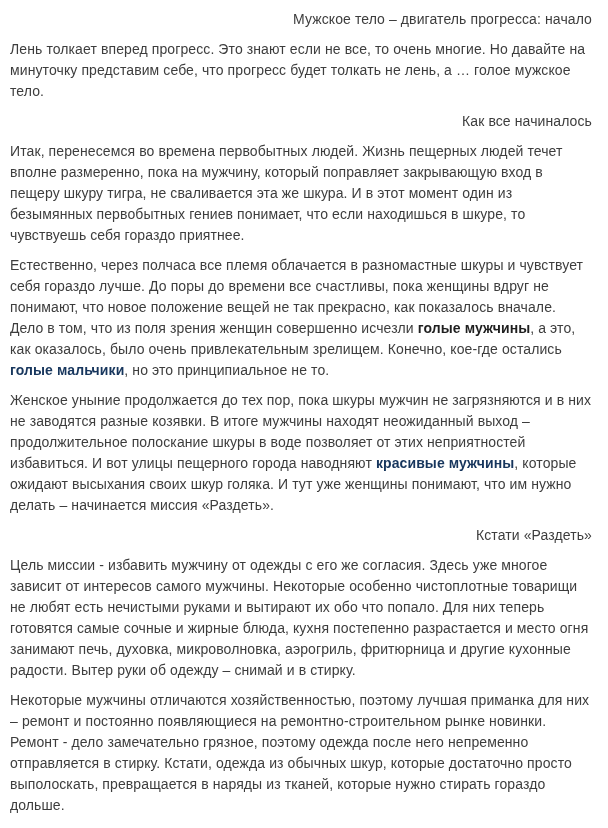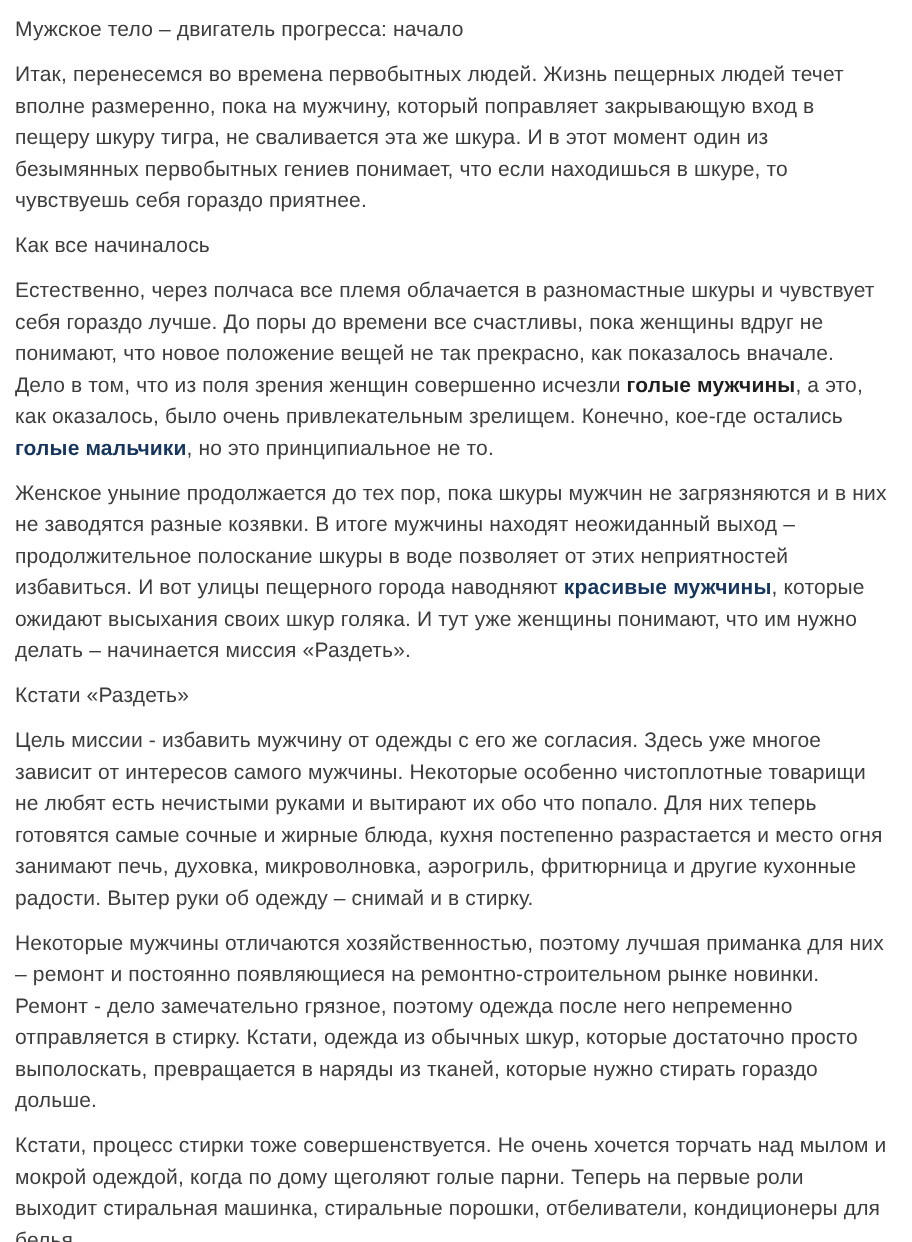--- a/index.html
+++ b/index.html
@@ -37,28 +37,30 @@
   .run-link {
     font-weight: bold;
     color: #17365d;
     text-decoration: none;
     cursor: pointer;
     margin-top: 28px;
   }
   p.title, p.heading {
     color: #3d3d3d;
     font-weight: normal;
+    text-align: right;
   }
 </style>
 </head>
 <body>
 
 <div class="doc">
     <p class="block title"><span class="run-normal">Мужское тело – двигатель прогресса: начало</span></p>
+    <p class="block paragraph"><span class="run-normal">Лень толкает вперед прогресс. Это знают если не все, то очень многие. Но давайте на минуточку представим себе, что прогресс будет толкать не лень, а … голое мужское тело.</span></p>
+    <p class="block heading"><span class="run-normal">Как все начиналось</span></p>
     <p class="block paragraph"><span class="run-normal">Итак, перенесемся во времена первобытных людей. Жизнь пещерных людей течет вполне размеренно, пока на мужчину, который поправляет  закрывающую  вход в пещеру шкуру тигра, не сваливается эта же шкура. И в этот момент один из безымянных первобытных гениев понимает, что если находишься  в шкуре, то чувствуешь себя гораздо  приятнее.</span></p>
-    <p class="block heading"><span class="run-normal">Как все начиналось</span></p>
     <p class="block paragraph"><span class="run-normal">Естественно, через полчаса все племя облачается в разномастные  шкуры и чувствует себя гораздо лучше. До поры до времени все счастливы, пока женщины вдруг не понимают, что новое положение вещей не так прекрасно, как показалось вначале. Дело в том, что из поля зрения женщин  совершенно исчезли </span><span class="run-bold">голые мужчины</span><span class="run-normal">, а это, как оказалось, было очень привлекательным зрелищем. Конечно, кое-где остались </span><span class="run-link">голые мальчики</span><span class="run-normal">, но это принципиальное не то.</span></p>
     <p class="block paragraph"><span class="run-normal">Женское уныние продолжается до тех пор, пока шкуры мужчин не загрязняются и в них не заводятся разные козявки. В итоге мужчины находят неожиданный выход – продолжительное полоскание шкуры в воде позволяет от этих неприятностей избавиться. И вот улицы пещерного города наводняют </span><span class="run-link">красивые  мужчины</span><span class="run-normal">, которые ожидают высыхания своих шкур голяка. И тут уже женщины понимают, что им нужно делать – начинается миссия «Раздеть».</span></p>
     <p class="block heading"><span class="run-normal">Кстати «Раздеть»</span></p>
     <p class="block paragraph"><span class="run-normal">Цель миссии - избавить мужчину от одежды с его же согласия. Здесь уже многое зависит от интересов самого мужчины. Некоторые особенно чистоплотные товарищи не любят есть нечистыми руками и вытирают их обо что попало. Для них теперь готовятся самые сочные и жирные блюда, кухня постепенно разрастается и место огня занимают печь, духовка, микроволновка, аэрогриль, фритюрница и другие кухонные радости. Вытер руки об одежду – снимай и в стирку.</span></p>
     <p class="block paragraph"><span class="run-normal">Некоторые мужчины отличаются хозяйственностью, поэтому лучшая приманка для них – ремонт и постоянно появляющиеся на ремонтно-строительном рынке новинки. Ремонт - дело замечательно грязное, поэтому одежда после него непременно отправляется в стирку. Кстати, одежда из обычных шкур, которые достаточно просто выполоскать, превращается в наряды из тканей, которые нужно стирать гораздо дольше.</span></p>
     <p class="block paragraph"><span class="run-normal">Кстати, процесс стирки тоже совершенствуется. Не очень хочется торчать над мылом и мокрой одеждой, когда по дому щеголяют голые парни. Теперь на первые роли выходит стиральная машинка, стиральные порошки, отбеливатели, кондиционеры для белья.</span></p>
   </div>
 
 </body></html>

